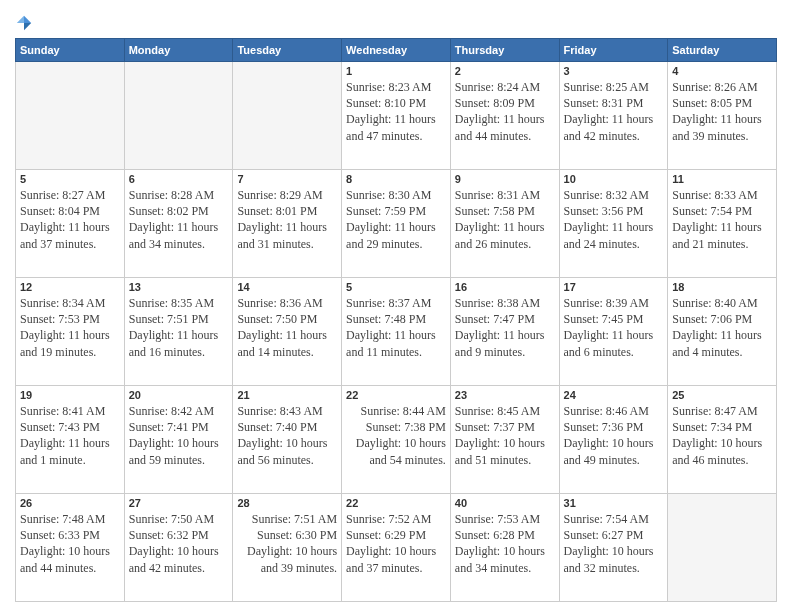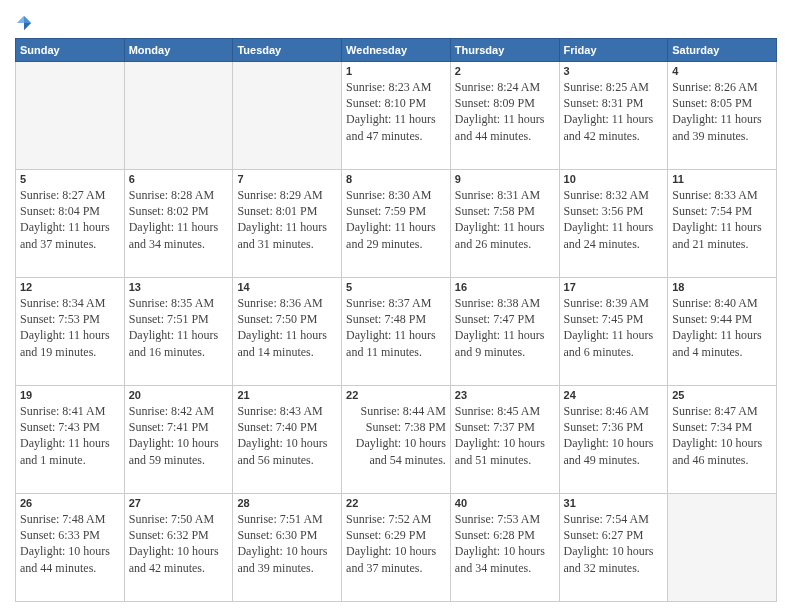--- a/index.html
+++ b/index.html
@@ -247,21 +247,21 @@
           </td>
           <td>
             <span class="day-num">17</span>
             <div class="day-info" style="white-space: pre-line;">Sunrise: 8:39 AM
 Sunset: 7:45 PM
 Daylight: 11 hours and 6 minutes.</div>
           </td>
           <td>
             <span class="day-num">18</span>
             <div class="day-info" style="white-space: pre-line;">Sunrise: 8:40 AM
-Sunset: 9:44 PM
+Sunset: 7:06 PM
 Daylight: 11 hours and 4 minutes.</div>
           </td>
         </tr>
         <tr>
           <td>
             <span class="day-num">19</span>
             <div class="day-info" style="white-space: pre-line;">Sunrise: 8:41 AM
 Sunset: 7:43 PM
 Daylight: 11 hours and 1 minute.</div>
           </td>
@@ -310,21 +310,21 @@
 Daylight: 10 hours and 44 minutes.</div>
           </td>
           <td>
             <span class="day-num">27</span>
             <div class="day-info" style="white-space: pre-line;">Sunrise: 7:50 AM
 Sunset: 6:32 PM
 Daylight: 10 hours and 42 minutes.</div>
           </td>
           <td>
             <span class="day-num">28</span>
-            <div class="day-info" style="white-space: pre-line;">Sunrise: 7:51 AM
+            <div class="day-info" style="white-space: pre-line; text-align: right;">Sunrise: 7:51 AM
 Sunset: 6:30 PM
 Daylight: 10 hours and 39 minutes.</div>
           </td>
           <td>
             <span class="day-num">22</span>
             <div class="day-info" style="white-space: pre-line;">Sunrise: 7:52 AM
 Sunset: 6:29 PM
 Daylight: 10 hours and 37 minutes.</div>
           </td>
           <td>

